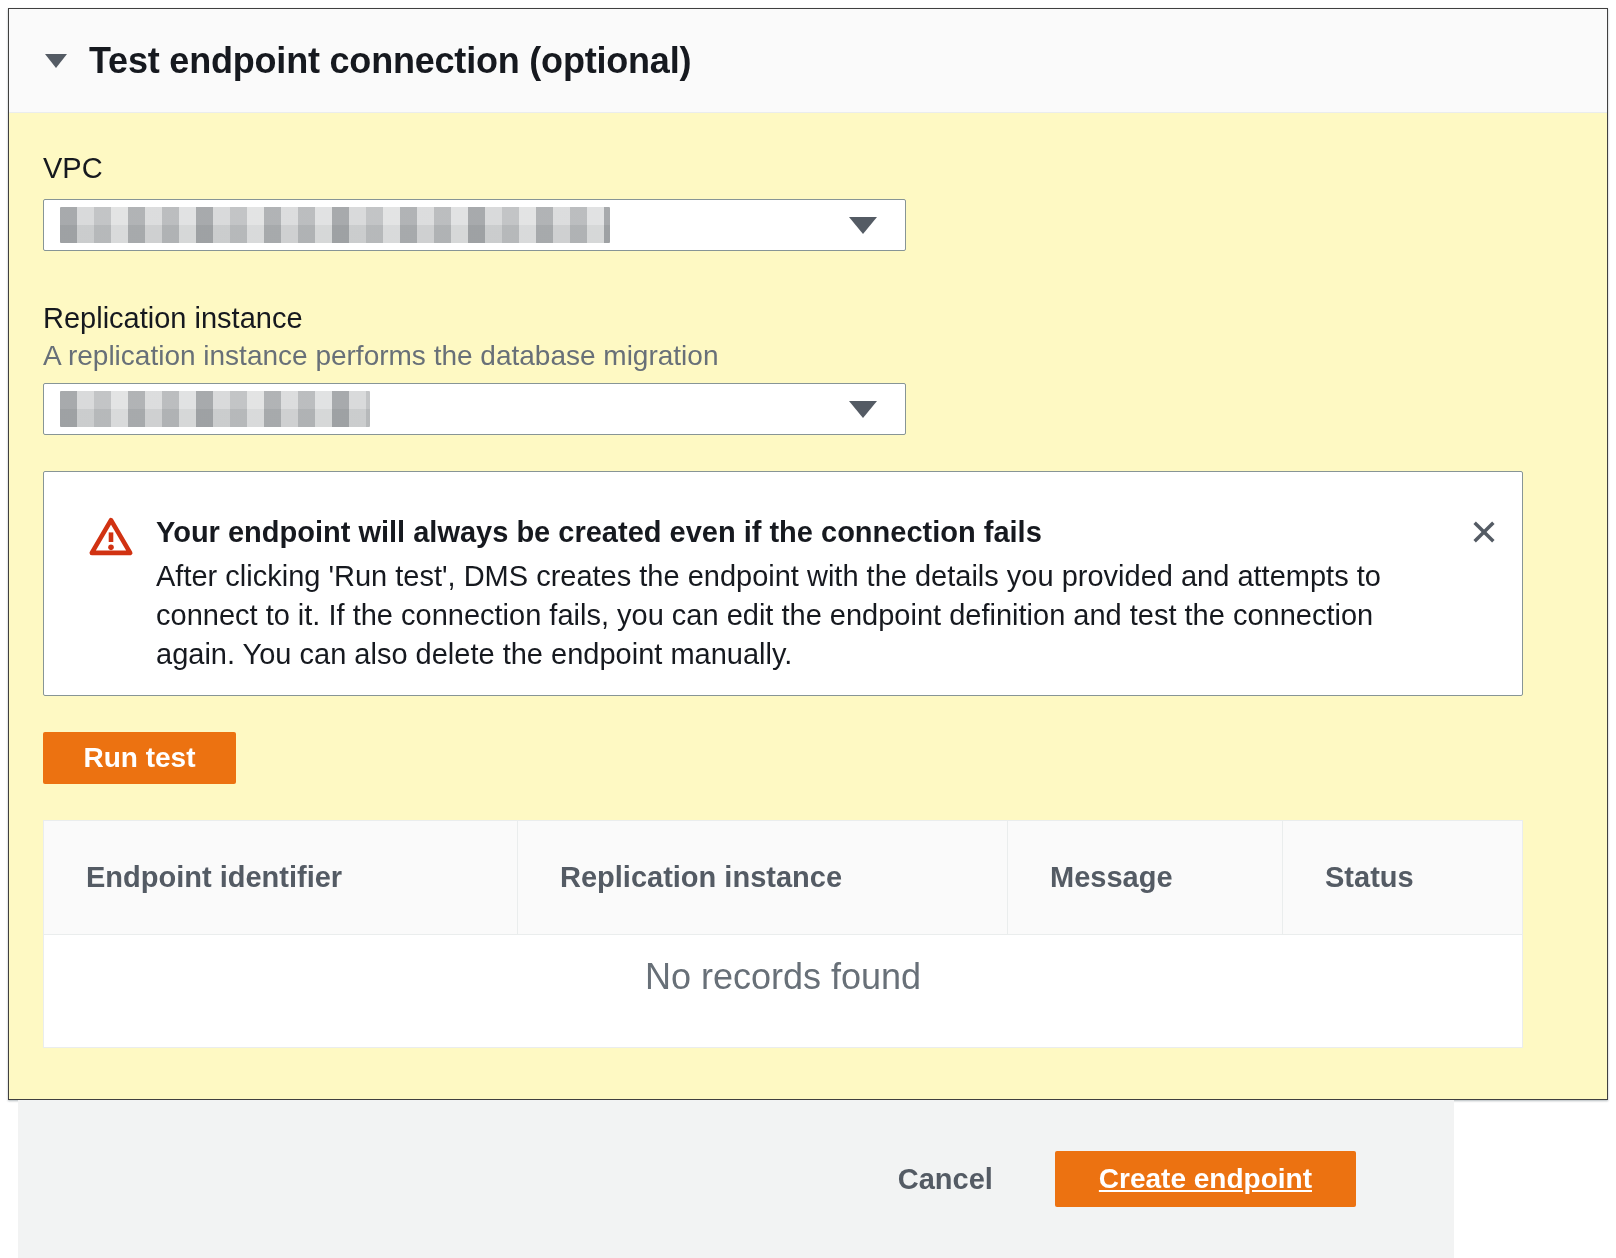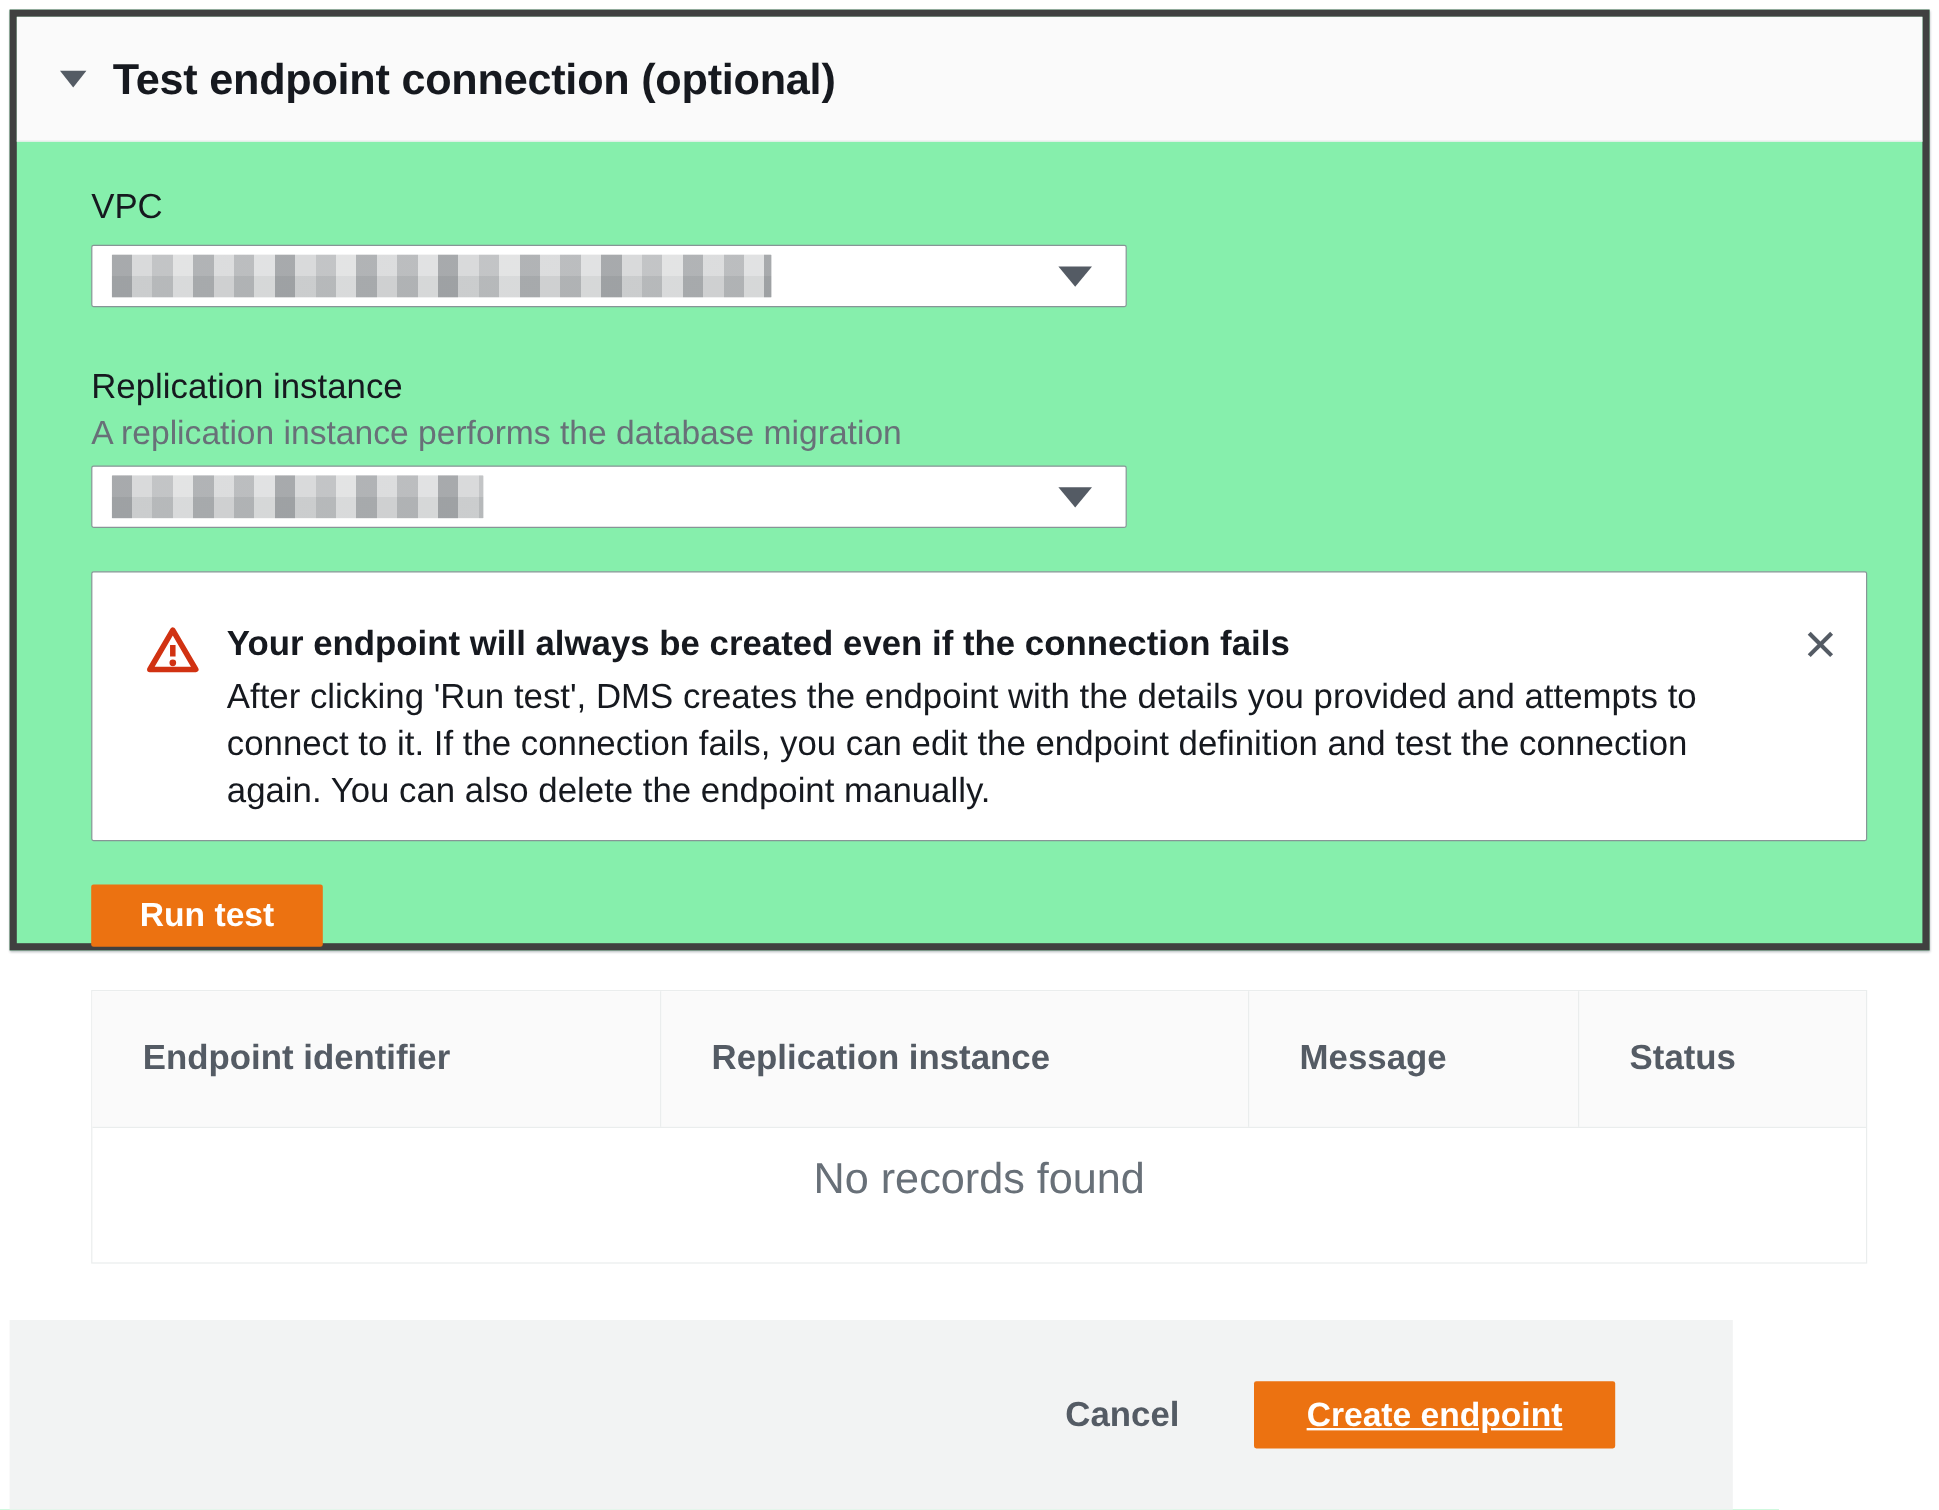--- a/index.html
+++ b/index.html
@@ -9,23 +9,23 @@
     background: #ffffff;
     color: #16191f;
     overflow: hidden;
   }
   .page { width: 1616px; height: 1258px; position: relative; }
 
   
   .card {
     position: absolute;
     left: 8px; top: 8px;
-    width: 1600px; height: 784px;
-    background: #86efac;
-    border: 6px solid #404040;
+    width: 1600px; height: 1092px;
+    background: #fef9c3;
+    border: 1px solid #404040;
     box-shadow: 0 1px 2px 0 rgba(0,28,36,0.3);
   }
   .card-header {
     height: 104px;
     background: #fafafa;
     border-bottom: 1px solid #eaeded;
     display: flex;
     align-items: center;
     padding: 0 36px;
     cursor: pointer;
@@ -36,21 +36,21 @@
     border-right: 11px solid transparent;
     border-top: 14px solid #545b64;
     margin-right: 22px;
   }
   .card-title {
     font-size: 36px;
     font-weight: 700;
     color: #16191f;
     letter-spacing: -0.2px;
   }
-  .card-content { padding: 0 34px; margin-left: 28px; }
+  .card-content { padding: 0 34px; }
 
   
   .field-group-vpc { margin-top: 38px; }
   .field-group-ri  { margin-top: 50px; }
   .field-label {
     font-size: 29px;
     color: #16191f;
     line-height: 34px;
   }
   .field-desc {
@@ -192,21 +192,21 @@
     align-items: center;
     justify-content: center;
     padding-bottom: 28px;
     font-size: 36px;
     color: #687078;
   }
 
   
   .footer {
     position: absolute;
-    left: 8px; top: 1100px;
+    left: 18px; top: 1100px;
     width: 1436px; height: 158px;
     background: #f2f3f3;
     display: flex;
     align-items: center;
     justify-content: flex-end;
     padding-right: 98px;
   }
   .footer .cancel-btn { margin-right: 62px; }
 </style>
 </head>

